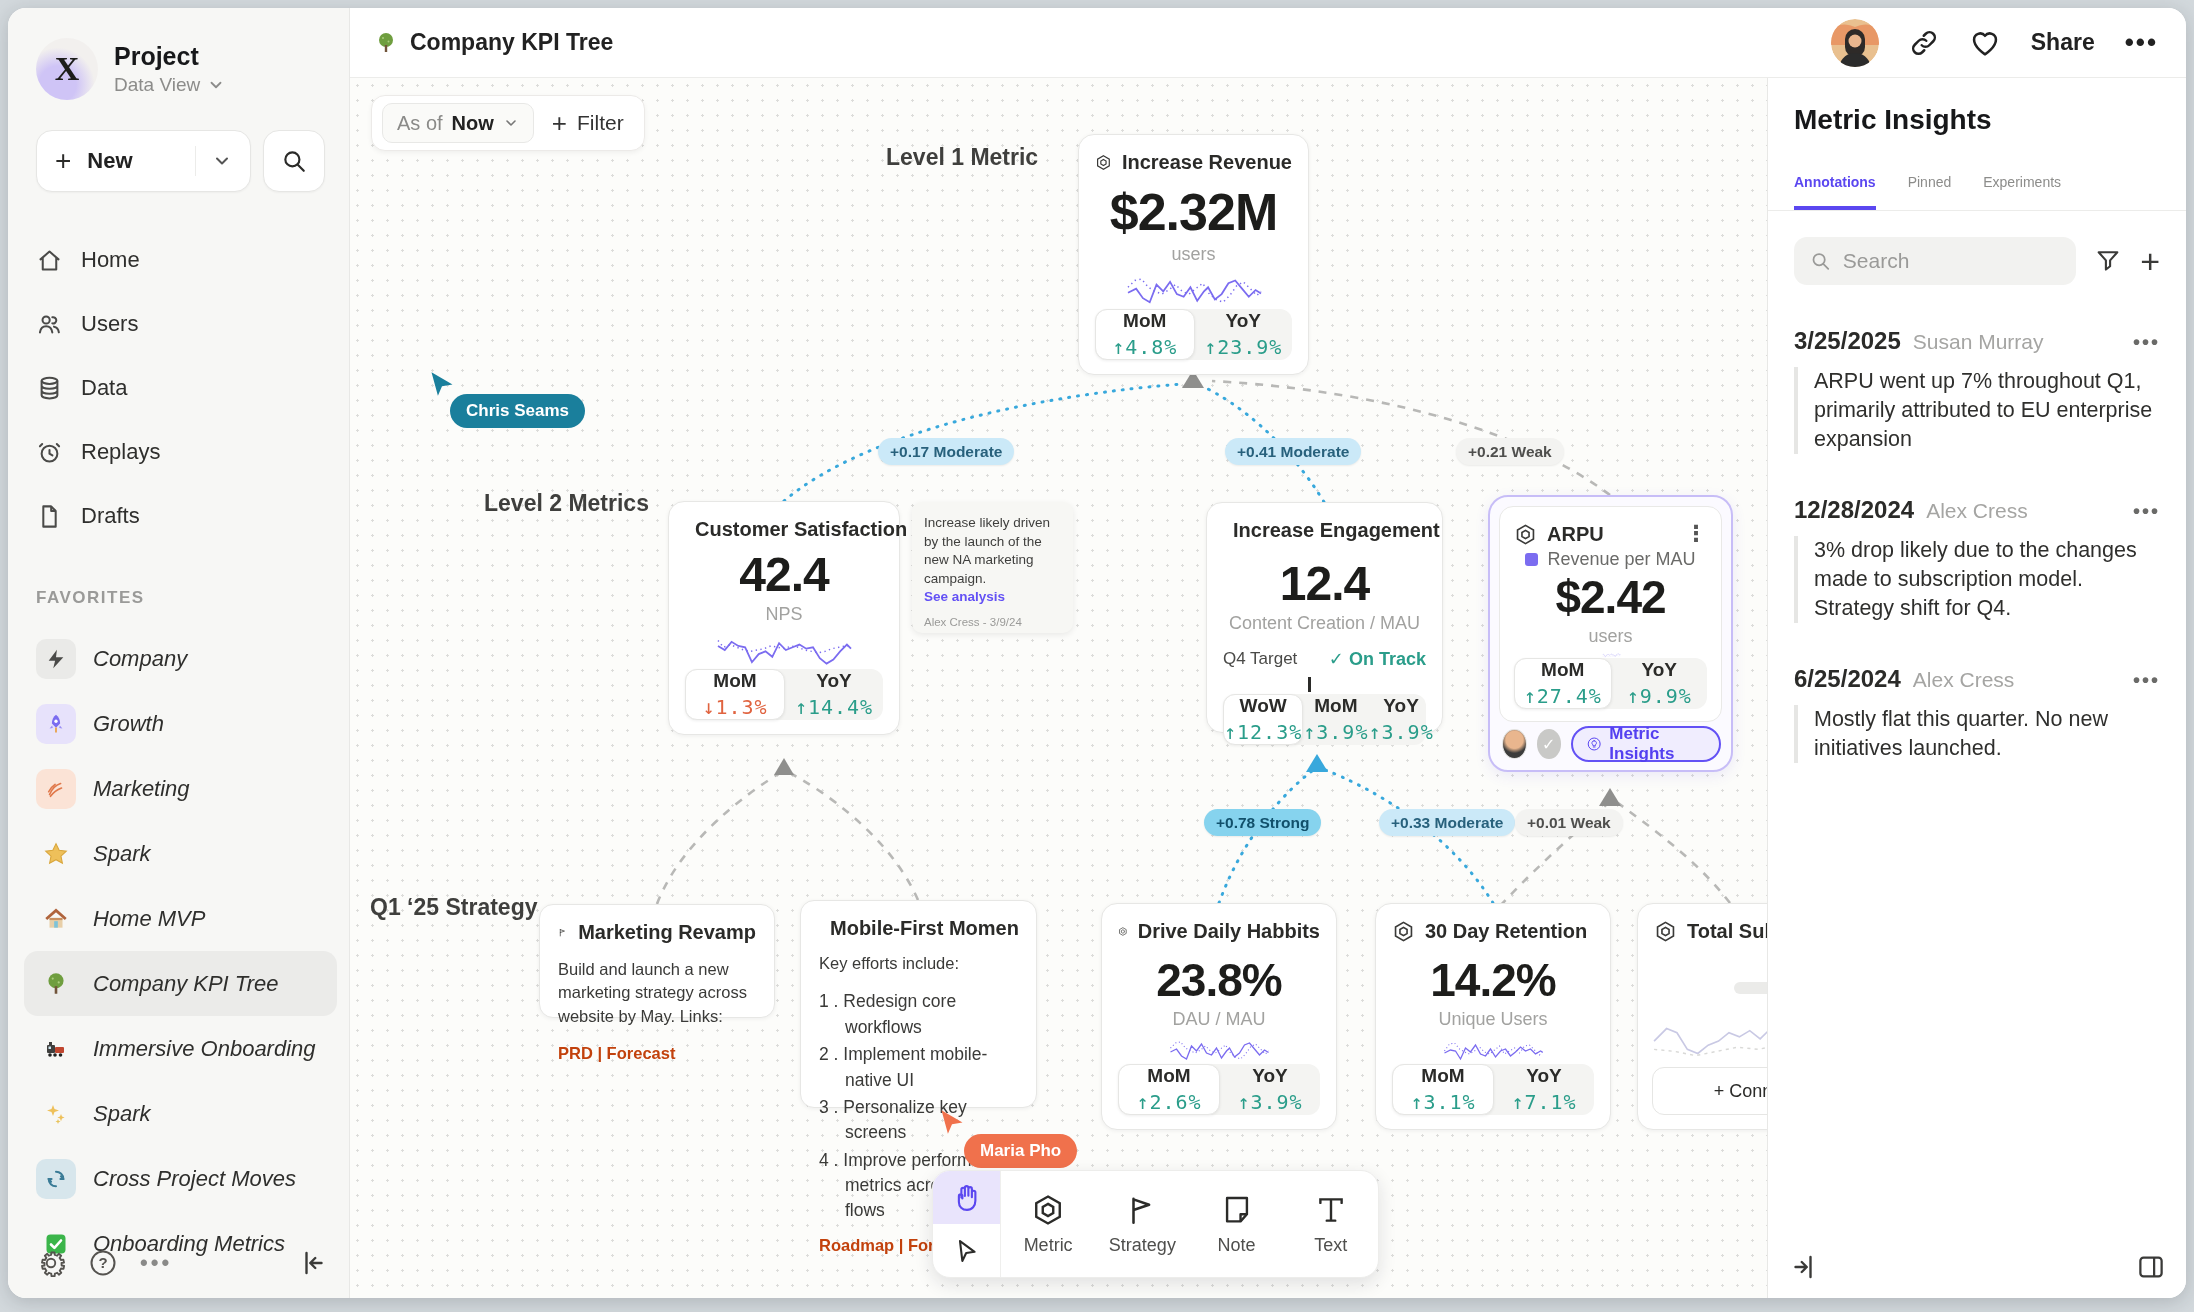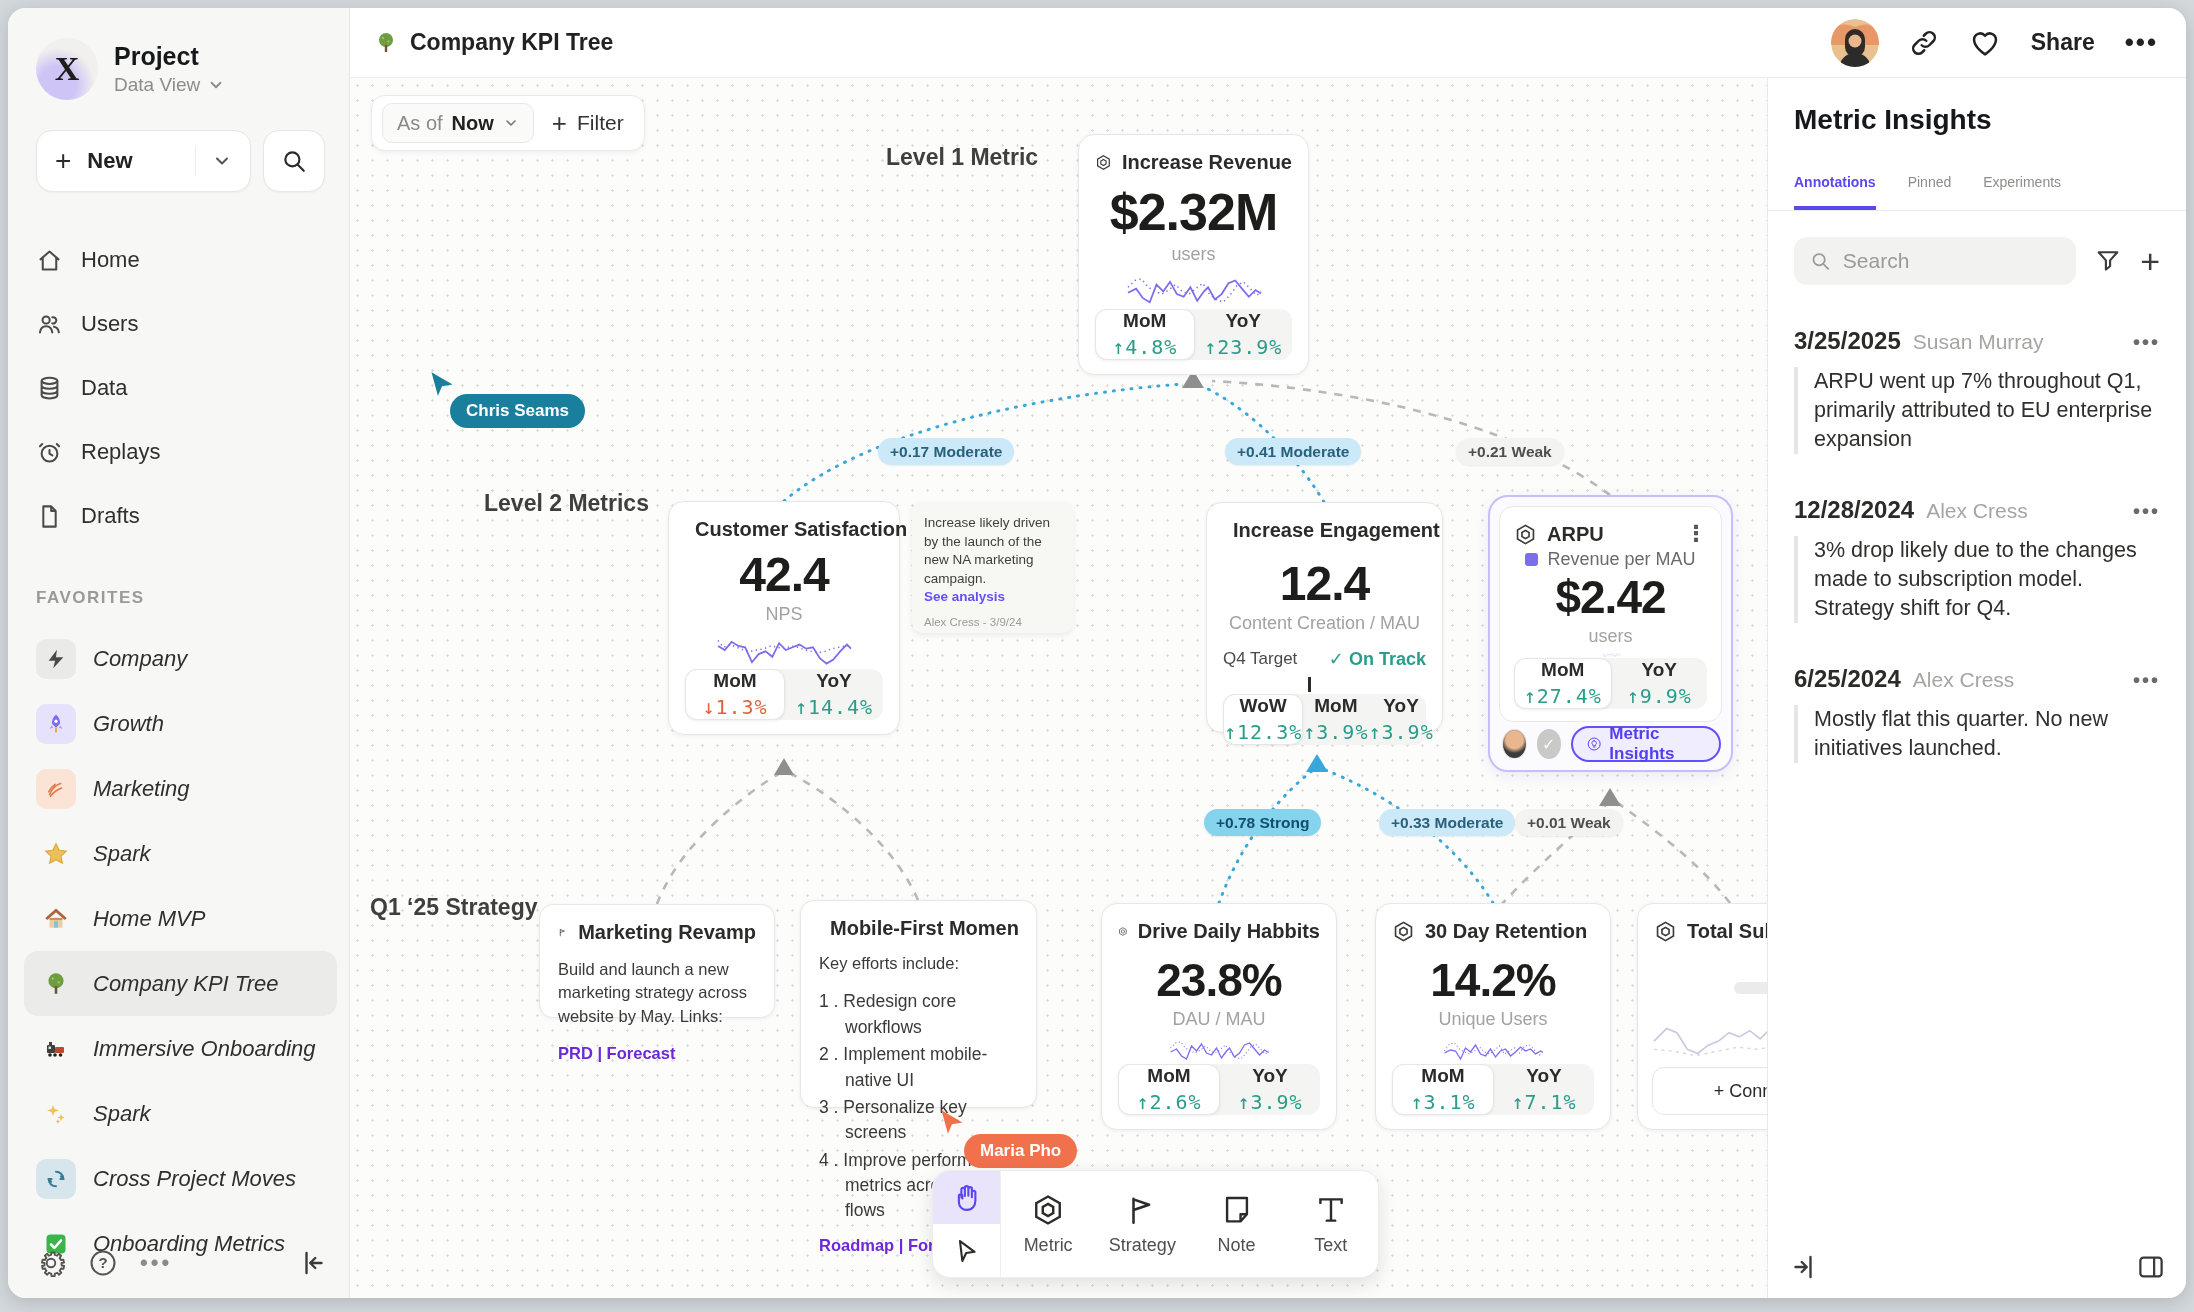--- a/index.html
+++ b/index.html
@@ -77,21 +77,21 @@
   .legend-sq { width:13px; height:13px; border-radius:3px; background:#7b6cf0; }
   .kebab { margin-left:auto; font-size:22px; color:#555; font-weight:bold; cursor:pointer; }
   .arpu-foot { position:absolute; left:12px; right:10px; bottom:8px; display:flex; align-items:center; gap:10px; }
   .mini-ava { width:30px; height:30px; border-radius:50%; background:radial-gradient(circle at 50% 35%, #e9b68e 0 40%, #3c3c3c 62%); border:1px solid #e2e2e0; }
   .check-badge { width:30px; height:30px; border-radius:50%; background:#c9c9c7; color:#fff; font-size:16px; display:flex; align-items:center; justify-content:center; }
   .insights-pill { margin-left:auto; height:36px; border:2px solid #6351f5; background:#f0edfe; color:#5440f0; font-size:17px; font-weight:bold; border-radius:18px; display:flex; align-items:center; gap:8px; padding:0 14px; cursor:pointer; }
 
   .strategy-card { position:absolute; background:#fff; border:1px solid #e7e7e5; border-radius:14px; box-shadow:0 1px 4px rgba(20,20,40,.06); z-index:2; padding:16px 18px; }
   .strat-head { display:flex; align-items:center; gap:11px; font-size:20px; font-weight:bold; color:#2b2b29; white-space:nowrap; overflow:hidden; }
   .strat-body { font-size:18px; line-height:1.42; color:#3a3a38; margin-top:14px; }
-  .strat-links { font-size:18px; font-weight:bold; color:#6d28d9; margin-top:16px; cursor:pointer; }
+  .strat-links { font-size:18px; font-weight:bold; color:#c2410c; margin-top:16px; cursor:pointer; }
   .kl-item { font-size:17.5px; color:#3a3a38; line-height:1.45; padding-left:26px; text-indent:-26px; }
 
   .note-card { position:absolute; left:562px; top:424px; width:161px; height:131px; background:#f7f7f4; border-radius:10px; box-shadow:0 2px 6px rgba(0,0,0,.08); z-index:2; padding:12px 12px; }
   .note-body { font-size:13.5px; line-height:1.38; color:#3f3f3d; }
   .note-link { font-size:13.5px; color:#6351f5; font-weight:bold; cursor:pointer; }
   .note-byline { font-size:11.5px; color:#9a9a98; margin-top:12px; }
 
   .edge-pill { position:absolute; height:27px; border-radius:14px; display:flex; align-items:center; padding:4px 12px; font-size:15.5px; font-weight:bold; z-index:2; box-shadow:0 1px 2px rgba(0,0,0,.07); white-space:nowrap; }
   .edge-blue { background:#cbe9f8; color:#28617c; }
   .edge-strong { background:#86d3ee; color:#11506b; }

